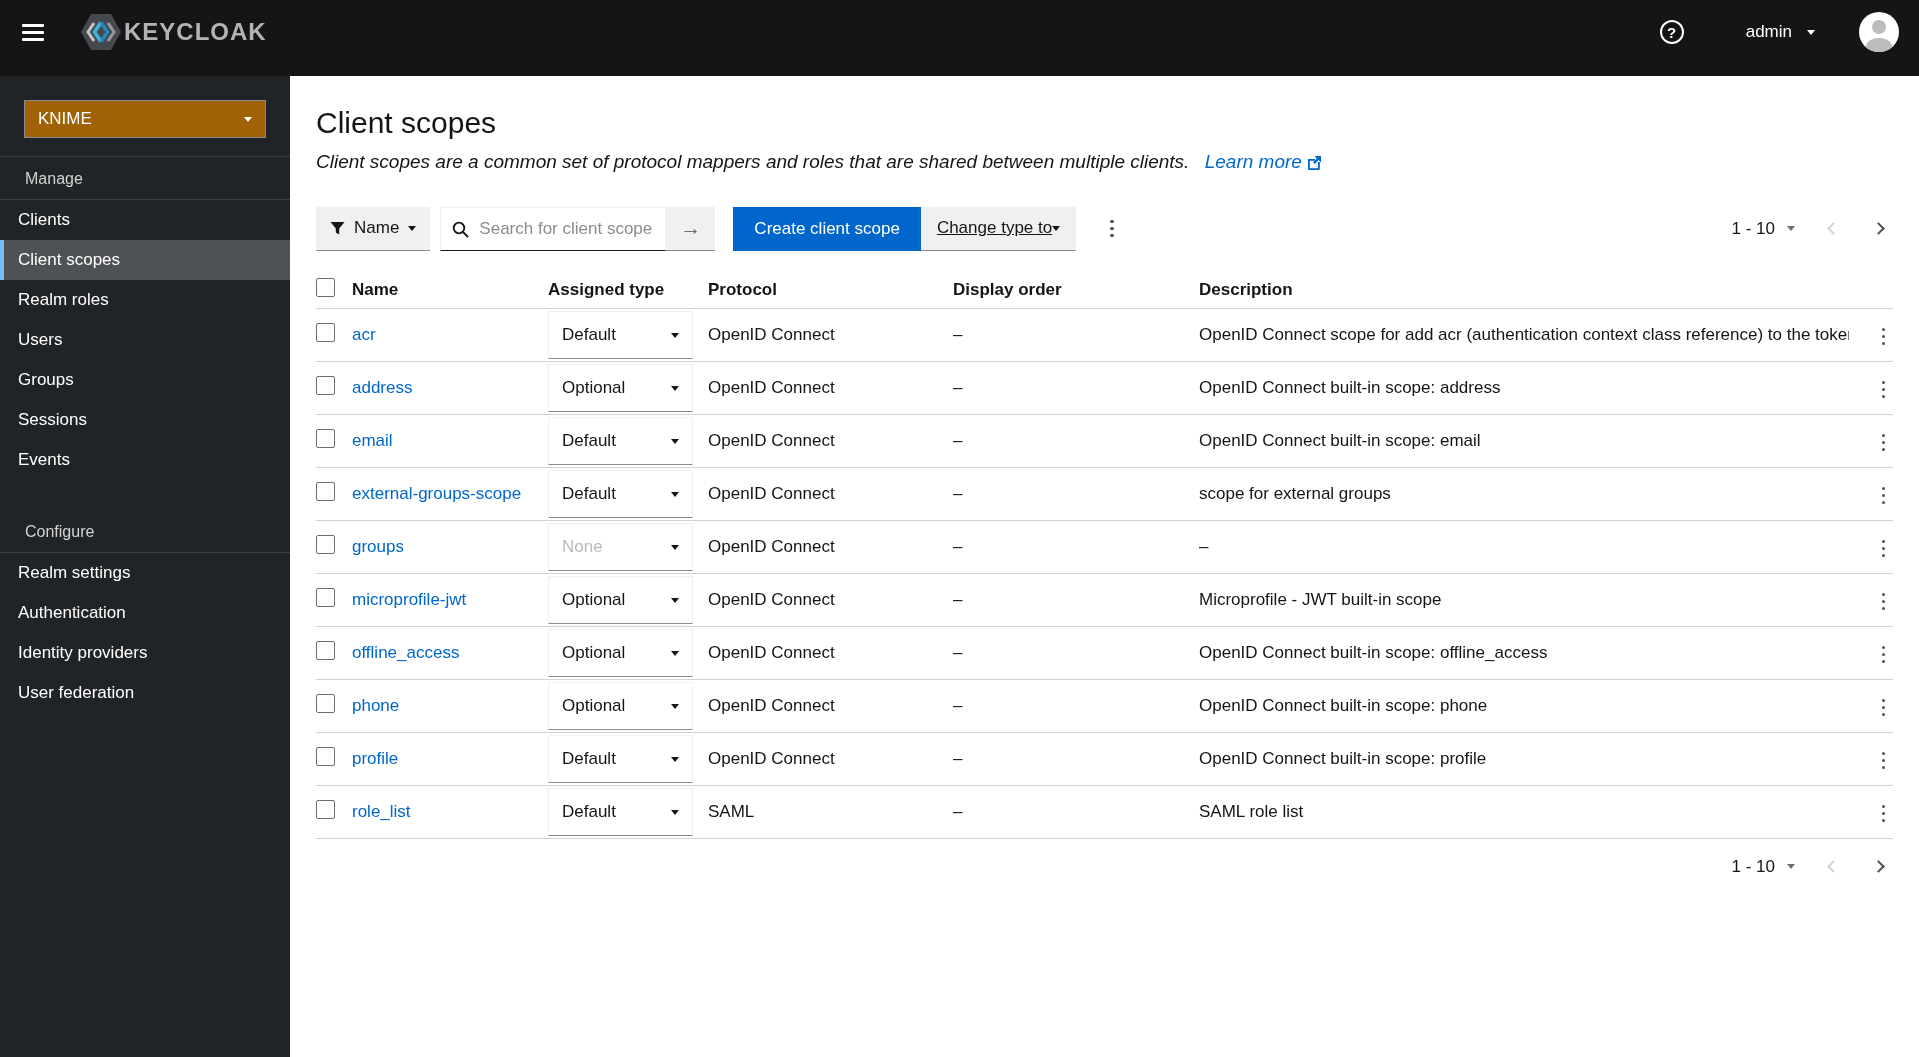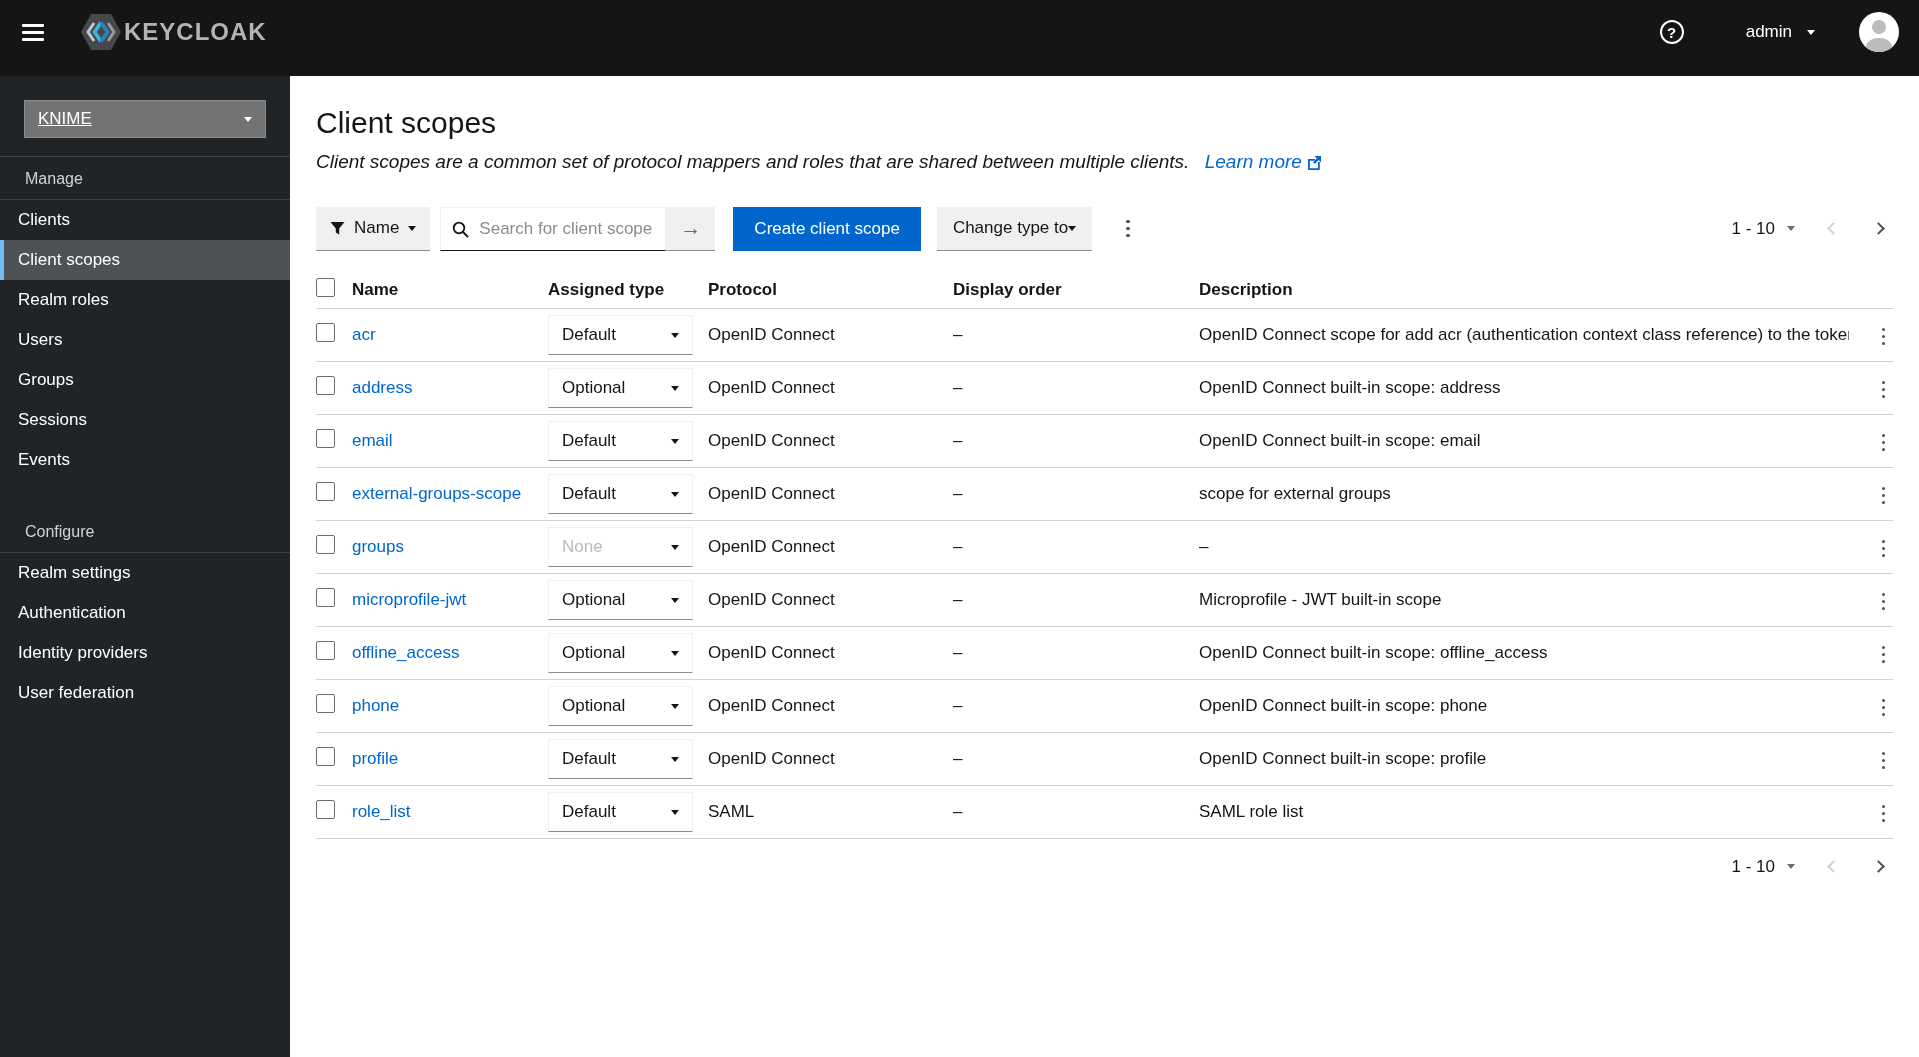--- a/index.html
+++ b/index.html
@@ -28,23 +28,23 @@
   .chev { display:inline-block; width:9px; height:9px; border-top:2.5px solid currentColor;
           border-right:2.5px solid currentColor; }
   .chev.r { transform:rotate(45deg); }
   .chev.l { transform:rotate(-135deg); }
   .kebab { display:inline-flex; flex-direction:column; gap:3.5px; padding:9px 8px; cursor:pointer; }
   .kebab i { width:3.5px; height:3.5px; border-radius:50%; background:#4d5258; }
 
   
   .sidebar { position:absolute; top:76px; left:0; width:290px; bottom:0; background:#212427; color:#fff; }
   .realm-wrap { padding:24px 24px 18px; border-bottom:1px solid #3c3f42; }
-  .realm-select { height:38px; border:1px solid #8a8d90; background:#737373; display:flex;
+  .realm-select { height:38px; border:1px solid #8a8d90; background:#a16207; display:flex;
                   align-items:center; justify-content:space-between; padding:0 13px;
-                  font-size:17px; color:#fff; cursor:pointer;text-decoration:underline; }
+                  font-size:17px; color:#fff; cursor:pointer; }
   .section-title { font-size:16px; color:#d2d2d2; padding:13px 0 11px 25px;
                    border-bottom:1px solid #3c3f42; }
   .nav-section.configure { margin-top:30px; }
   ul.nav-list { list-style:none; }
   .nav-item { height:40px; display:flex; align-items:center; padding-left:18px;
               font-size:17px; color:#fff; cursor:pointer; }
   .nav-item.current { background:#4f5255; box-shadow:inset 4px 0 0 #73bcf7; }
 
   
   .main { position:absolute; top:76px; left:290px; right:0; bottom:0; background:#fff;
@@ -62,22 +62,22 @@
   .search-field { position:relative; flex:1; background:#fff; border:1px solid #f0f0f0;
                   border-bottom:1px solid #151515; }
   .search-field svg { position:absolute; left:11px; top:13px; }
   .search-field input { width:100%; height:100%; border:none; outline:none; background:transparent;
                         padding:0 8px 0 38px; font-size:17px; font-family:Liberation Sans, sans-serif; color:#0c4a6e; }
   .search-field input::placeholder { color:#8a8d90; }
   .search-go { width:49px; background:#f0f0f0; border:none; border-bottom:1px solid #8a8d90;
                font-size:21px; color:#6a6e73; cursor:pointer; display:flex; align-items:center; justify-content:center; }
   .btn-primary { margin-left:18px; height:44px; background:#0066cc; color:#fff; border:none;
                  font-size:17px; font-family:inherit; padding:0 21px; cursor:pointer; }
-  .menu-toggle { margin-left:16px; height:44px; background:#f0f0f0; border-bottom:1px solid #8a8d90;
-                 display:flex; align-items:center; gap:0; padding:0 16px; font-size:17px; cursor:pointer; }
+  .menu-toggle { height:44px; background:#f0f0f0; border-bottom:1px solid #8a8d90;
+                 display:flex; align-items:center; gap:0; padding:0 16px; font-size:17px; cursor:pointer;text-decoration:underline; }
   .toolbar .kebab { margin-left:26px; }
 
   
   .pagination { display:flex; align-items:center; font-size:17px; color:#151515; }
   .pagination .range { display:flex; align-items:center; gap:12px; cursor:pointer; }
   .pagination .range .caret { color:#6a6e73; }
   .pg-btn { border:none; background:none; cursor:pointer; padding:6px; }
   .pg-btn.prev { margin-left:28px; color:#d2d2d2; cursor:default; }
   .pg-btn.next { margin-left:24px; color:#505050; }
   .toolbar .pagination { margin-left:auto; padding-right:4px; }
@@ -85,21 +85,21 @@
 
   
   .table { margin-top:21px; }
   .tr { display:grid; grid-template-columns:36px 196px 160px 245px 246px 1fr 44px;
         align-items:center; border-bottom:1px solid #d2d2d2; }
   .thead { height:37px; font-weight:700; font-size:17px; }
   .row { height:53px; font-size:17px; }
   .checkbox { width:19px; height:19px; background:#fff; border:1px solid #6a6e73;
               border-radius:2px; display:inline-block; cursor:pointer; }
   a.scope-link { color:#0066cc; text-decoration:none; cursor:pointer; }
-  .select { width:145px; height:40px; background:#fff; border:1px solid #f0f0f0;
+  .select { width:145px; height:48px; background:#fff; border:1px solid #f0f0f0;
             border-bottom:1px solid #8a8d90; display:flex; align-items:center;
             justify-content:space-between; padding:0 13px; cursor:pointer; }
   .select.muted span:first-child { color:#b8bbbe; }
   .cell-desc { white-space:nowrap; overflow:hidden; }
   .cell-kebab { text-align:right; }
 </style>
 </head>
 <body>
 
 <header class="masthead">

